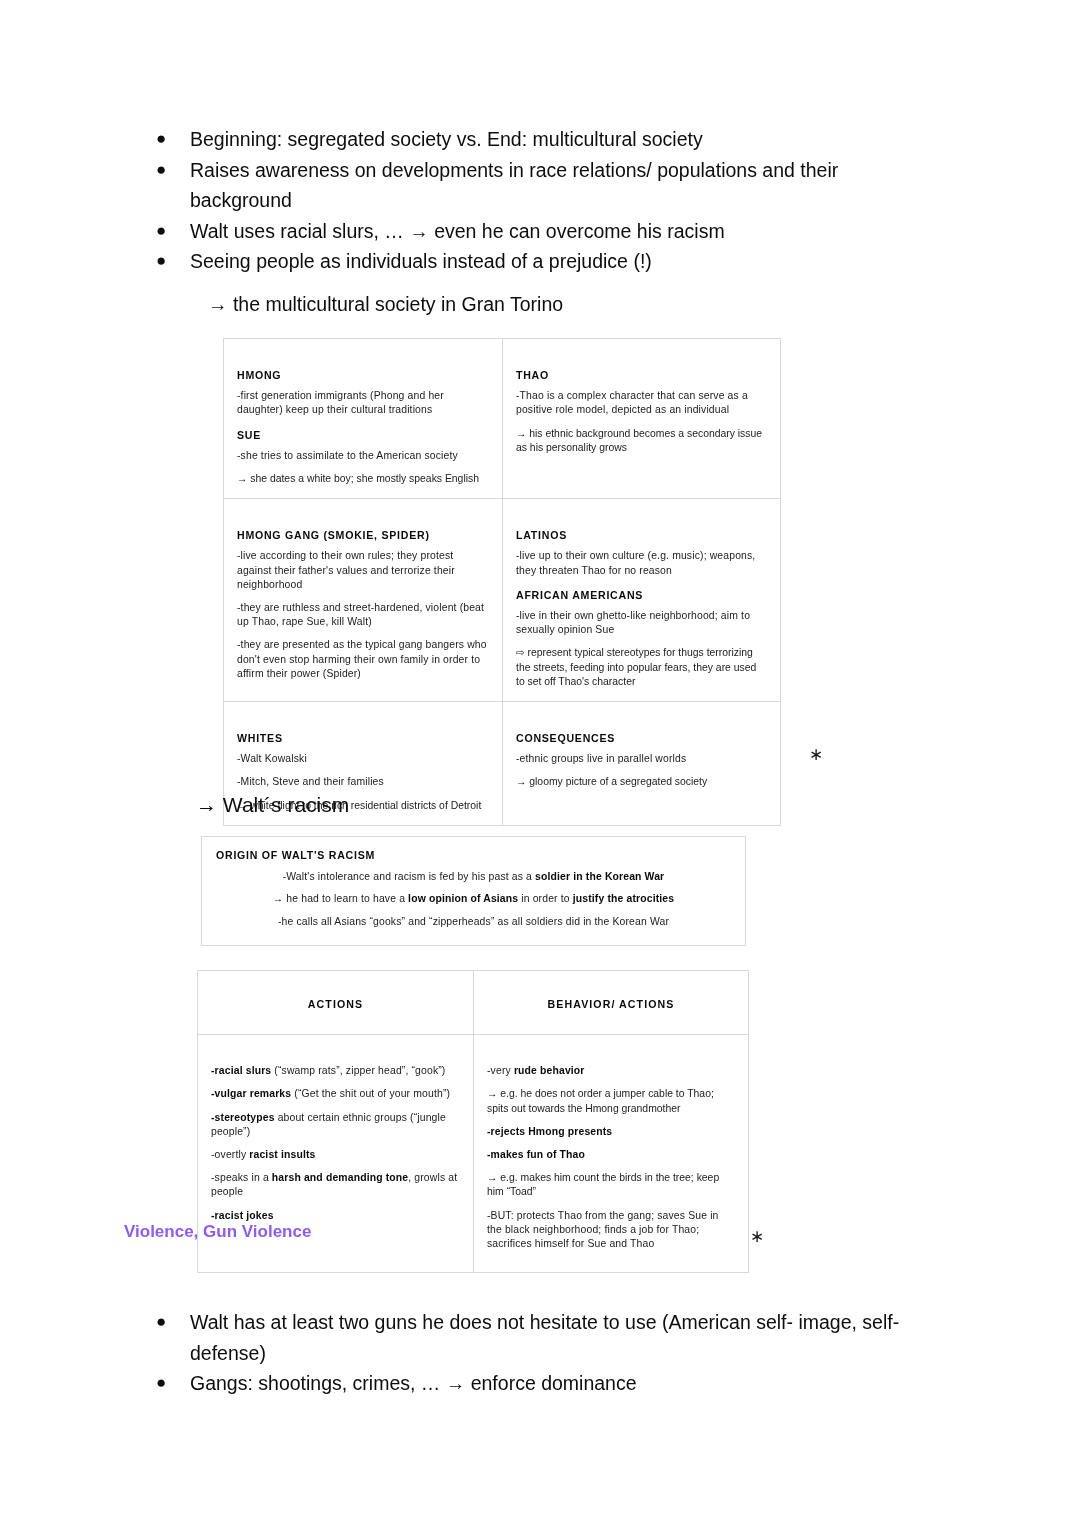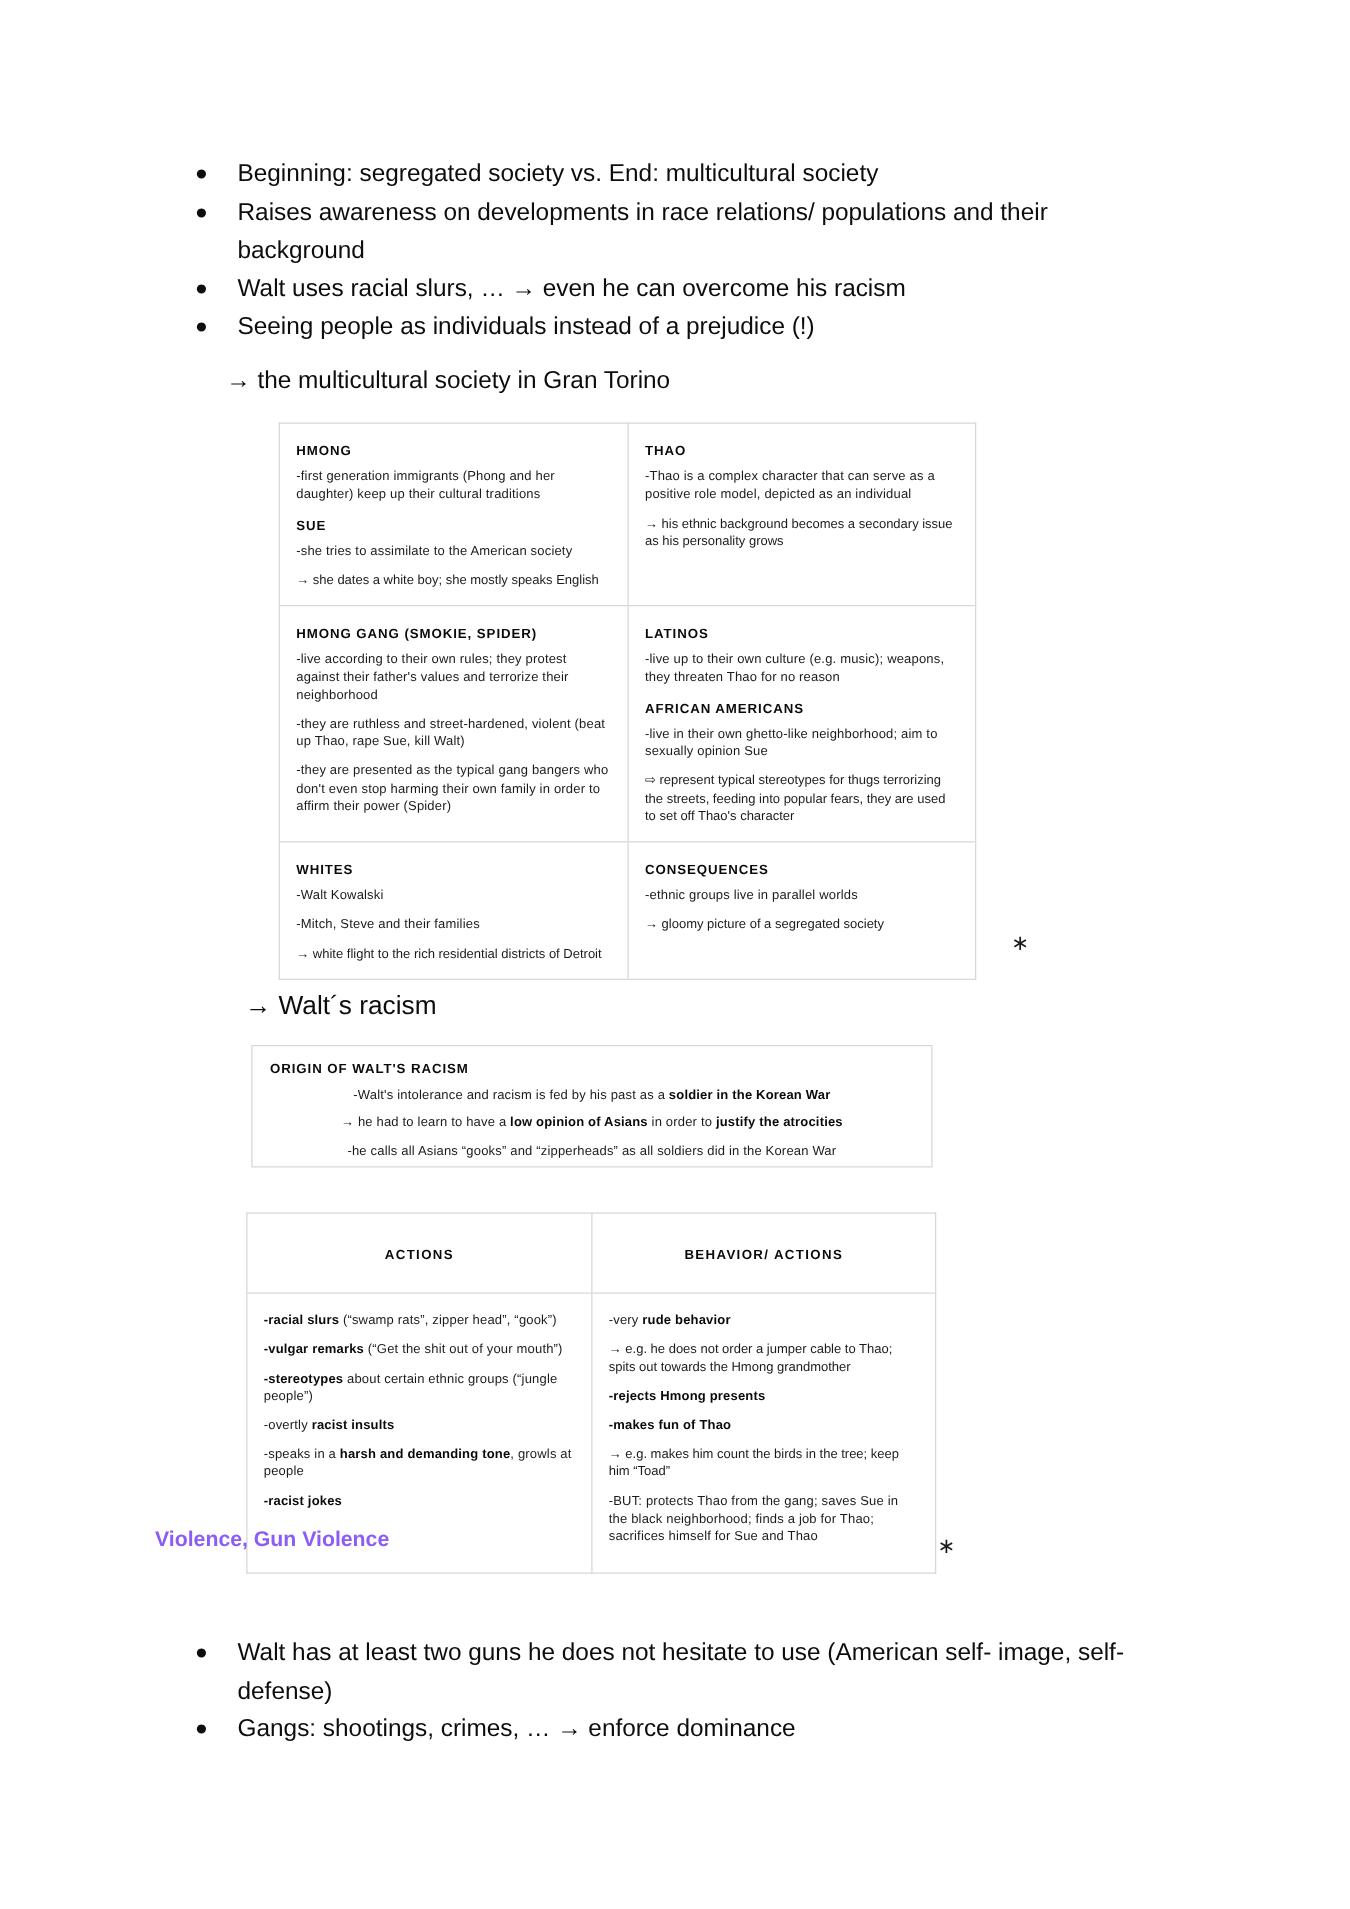--- a/index.html
+++ b/index.html
@@ -47,36 +47,36 @@
     font-size: 17px;
     line-height: 30.5px;
   }
 
   .arrow-line {
     position: absolute;
     font-size: 19.5px;
     line-height: 28px;
     color: #0d0d0d;
   }
-  #arrow-multicultural { left: 181px; top: 290px; }
+  #arrow-multicultural { left: 208px; top: 290px; }
   #arrow-walts-racism  { left: 196px; top: 791px; font-size: 21px; }
 
   
   .note-table {
     position: absolute;
     border: 1px solid #d8d8d8;
     border-collapse: collapse;
     background: #fff;
     table-layout: fixed;
     font-family: "Liberation Sans", sans-serif;
   }
   .note-table td {
     border: 1px solid #d8d8d8;
     vertical-align: top;
-    padding: 15px 13px 12px 13px;
+    padding: 29px 13px 12px 13px;
     font-size: 10.4px;
     line-height: 14.2px;
     color: #1b1b1b;
     letter-spacing: 0.15px;
   }
   .note-table .hd {
     font-weight: 700;
     font-size: 10.6px;
     letter-spacing: 0.75px;
     margin: 0 0 7px 0;
@@ -101,21 +101,21 @@
   #groups-table tr.r1 td { height: 112px; }
   #groups-table tr.r2 td { height: 152px; }
   #groups-table tr.r3 td { height: 78px; }
 
   
   #origin-box {
     position: absolute;
     left: 201px;
     top: 836px;
     width: 545px;
-    height: 98px;
+    height: 110px;
     border: 1px solid #d8d8d8;
     background: #fff;
     box-sizing: border-box;
     padding: 11px 14px;
     font-size: 10.4px;
     line-height: 14.2px;
     color: #1b1b1b;
     letter-spacing: 0.15px;
   }
   #origin-box .hd {

